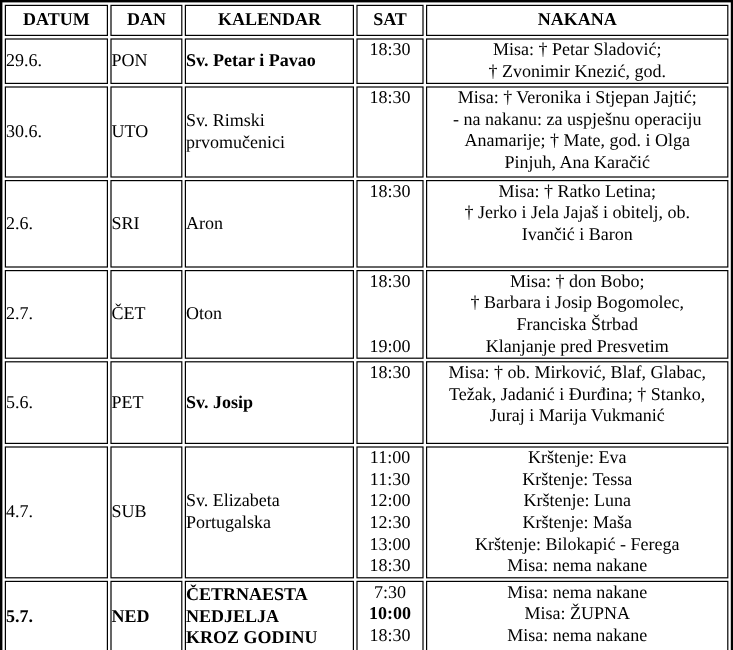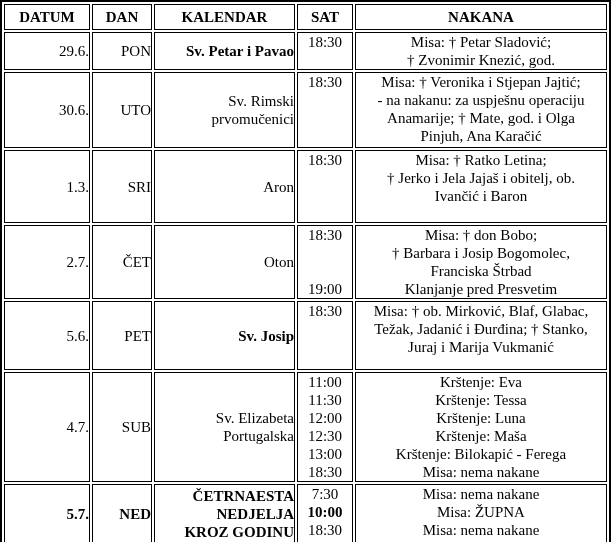--- a/index.html
+++ b/index.html
@@ -48,21 +48,21 @@
   tr.r6 { height: 110px; }
   tr.r7 { height: 59px; }
 
   th.hdr {
     font-weight: bold;
     text-align: center;
     vertical-align: middle;
     font-size: 15px;
   }
   td.c-datum, td.c-dan, td.c-kal {
-    text-align: right;
+    text-align: left;
     vertical-align: middle;
     line-height: 18px;
   }
   td.c-kal { padding: 0 2px; }
   td.c-sat {
     text-align: center;
     vertical-align: top;
     padding: 1px 5px 1px 1px;
     line-height: 18px;
     font-family: Liberation Serif, serif;
@@ -112,21 +112,21 @@
         <td class="c-dan">UTO</td>
         <td class="c-kal lines">Sv. Rimski
 prvomučenici</td>
         <td class="c-sat lines">18:30</td>
         <td class="c-nak lines">Misa: † Veronika i Stjepan Jajtić;
 - na nakanu: za uspješnu operaciju
 Anamarije; † Mate, god. i Olga
 Pinjuh, Ana Karačić</td>
       </tr>
       <tr class="r3">
-        <td class="c-datum">1.3.</td>
+        <td class="c-datum">2.6.</td>
         <td class="c-dan">SRI</td>
         <td class="c-kal lines">Aron</td>
         <td class="c-sat lines">18:30</td>
         <td class="c-nak lines">Misa: † Ratko Letina;
 † Jerko i Jela Jajaš i obitelj, ob.
 Ivančić i Baron</td>
       </tr>
       <tr class="r4">
         <td class="c-datum">2.7.</td>
         <td class="c-dan">ČET</td>

